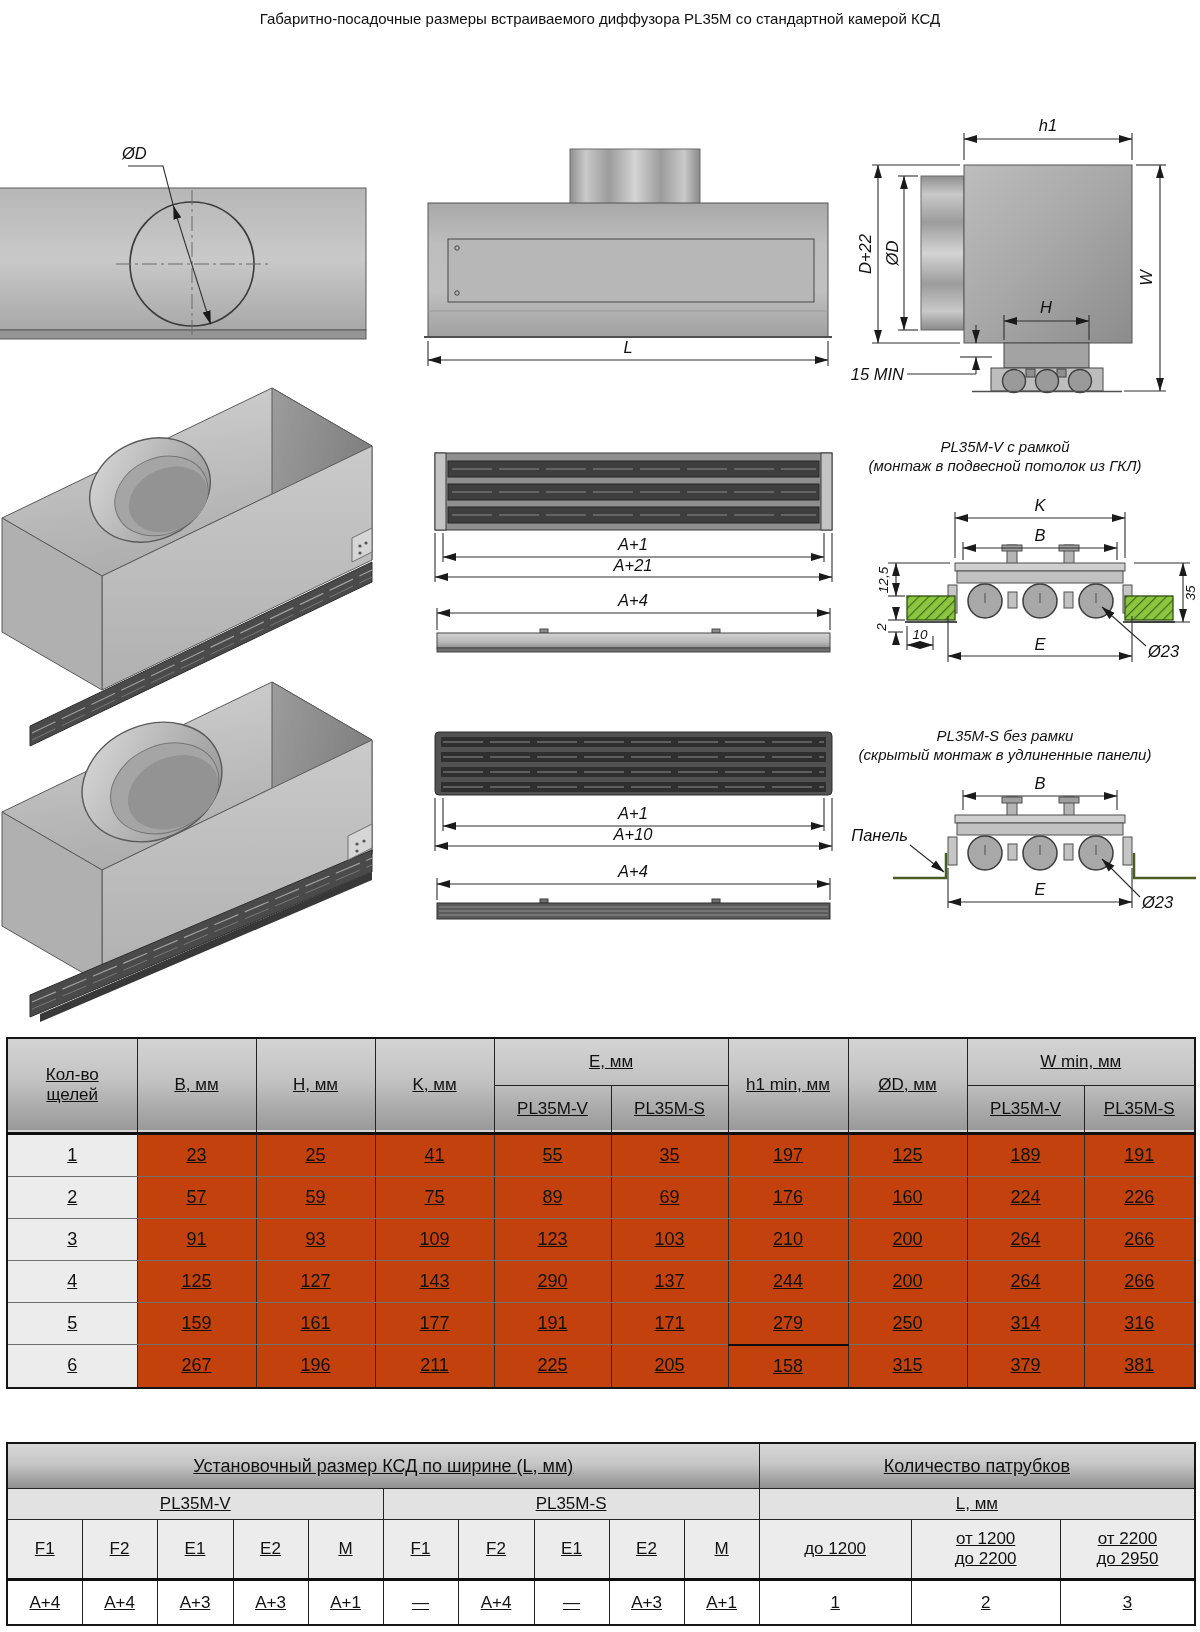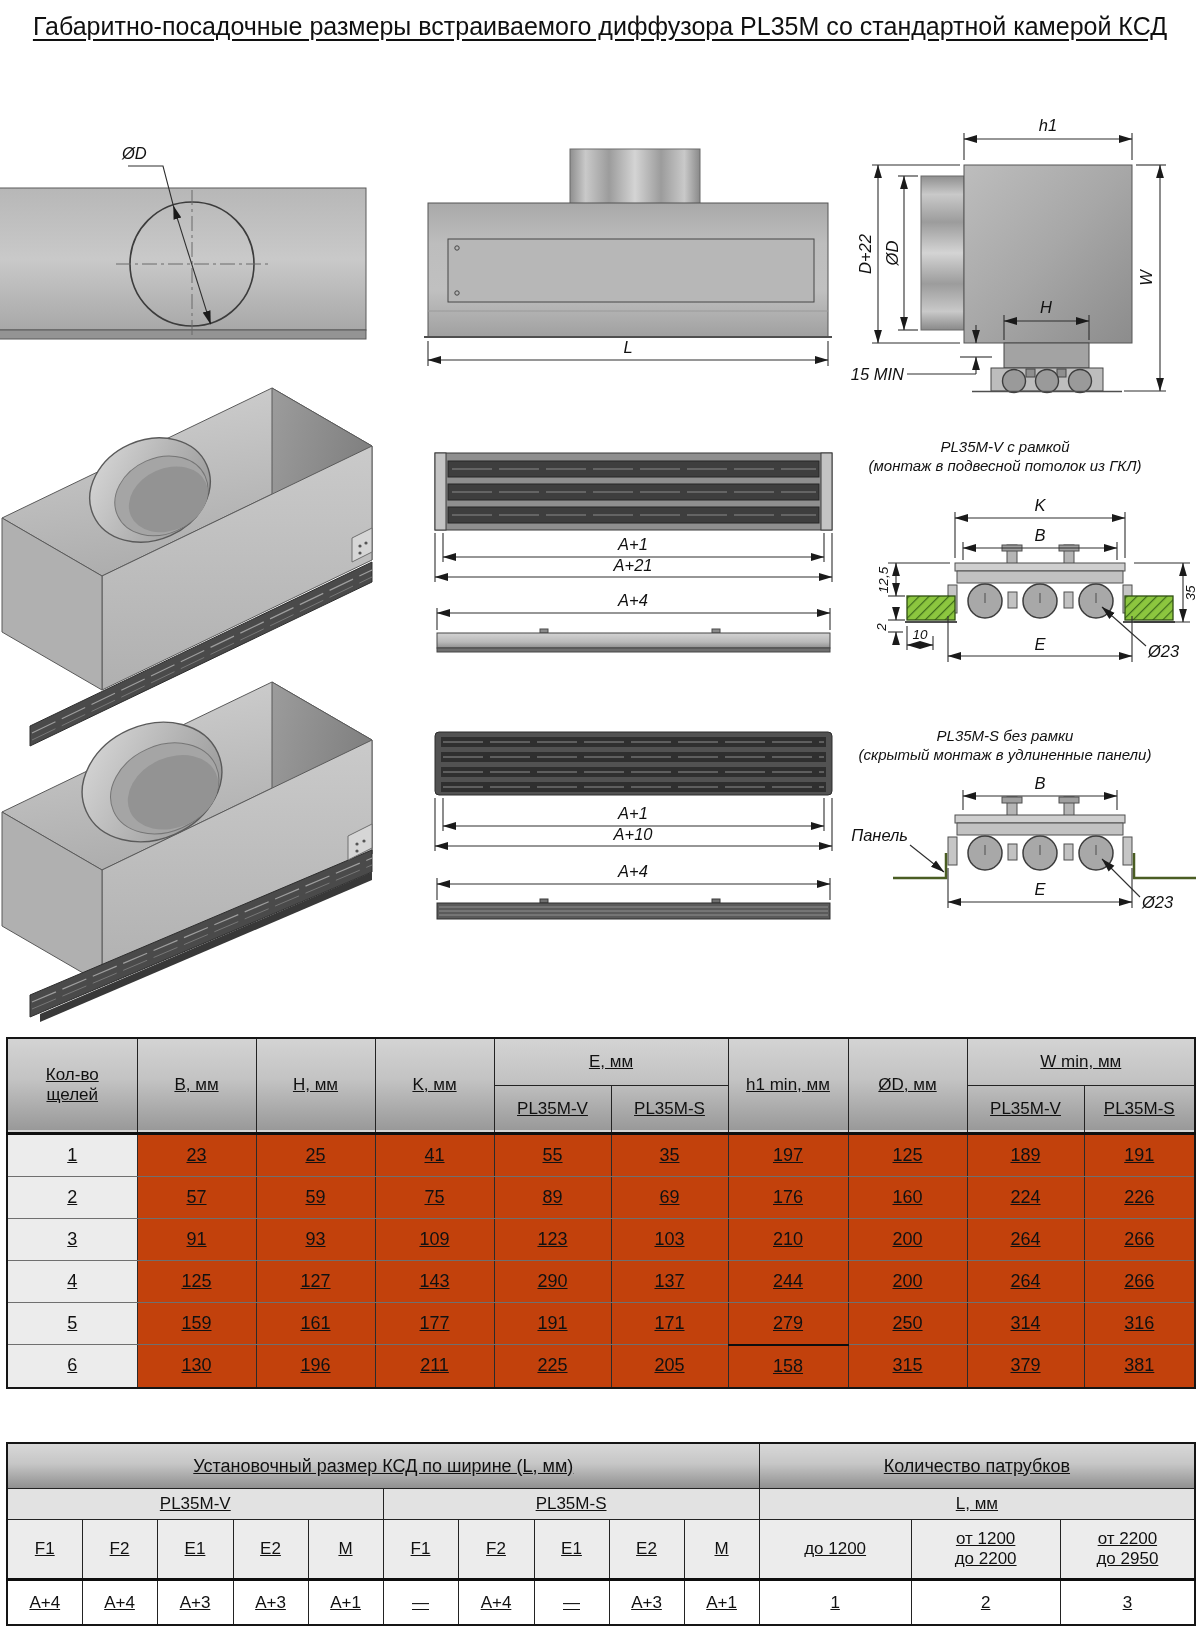--- a/index.html
+++ b/index.html
@@ -4,22 +4,22 @@
 <style>
   html,body { margin:0; padding:0; background:#e8e8e8; }
   .page {
     position:relative; width:1200px; height:1632px; margin:0 auto;
     background:#ffffff; overflow:hidden;
     font-family:"Liberation Sans", sans-serif; color:#111;
   }
   
   .titleblock { position:absolute; top:8px; left:0; width:1200px; text-align:center; }
   .titleblock div {
-    font-size:25px; line-height:1.45; color:#101010;
-    text-decoration:underline; text-underline-offset:4px;
+    font-size:15px; line-height:1.45; color:#101010;
+    text-underline-offset:4px;
   }
   
   svg.draw { position:absolute; top:0; left:0; }
   svg .dim  { font-family:"Liberation Sans",sans-serif; font-style:italic; font-size:16.5px; fill:#111; }
   svg .dims { font-size:13.5px; }
   svg .sec  { font-family:"Liberation Sans",sans-serif; font-style:italic; font-size:15px; fill:#111; text-anchor:middle; }
   svg .ln   { stroke:#2e2e2e; stroke-width:1.1; fill:none; }
   svg .cl   { stroke:#6b6b6b; stroke-width:1; stroke-dasharray:15 4 3 4; fill:none; }
   
   table.tbl { border-collapse:collapse; table-layout:fixed; position:absolute; left:6px;
@@ -479,21 +479,21 @@
         <td>177</td>
         <td>191</td>
         <td>171</td>
         <td class="hl">279</td>
         <td>250</td>
         <td>314</td>
         <td>316</td>
       </tr>
       <tr>
         <td class="rowlab">6</td>
-        <td>130</td>
+        <td>267</td>
         <td>196</td>
         <td>211</td>
         <td>225</td>
         <td>205</td>
         <td>158</td>
         <td>315</td>
         <td>379</td>
         <td>381</td>
       </tr>
     </tbody>

